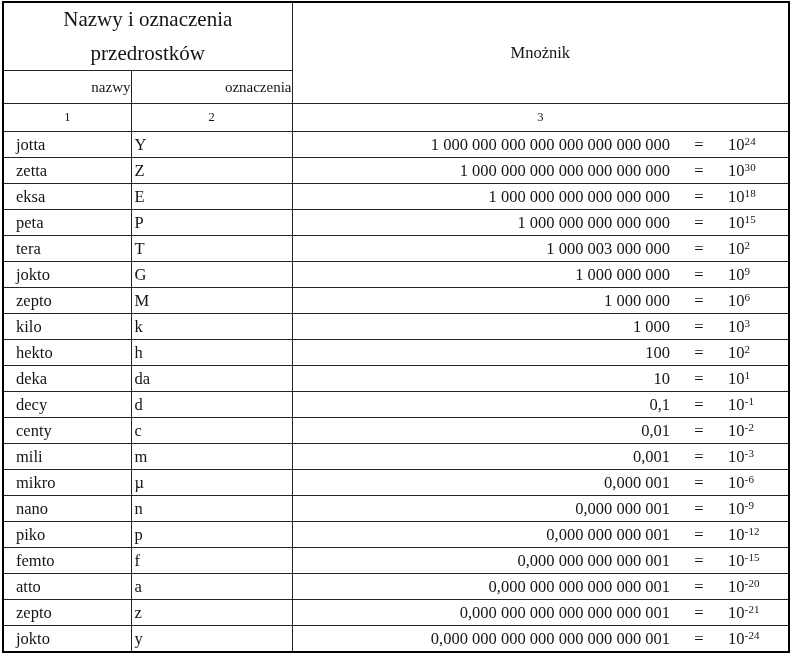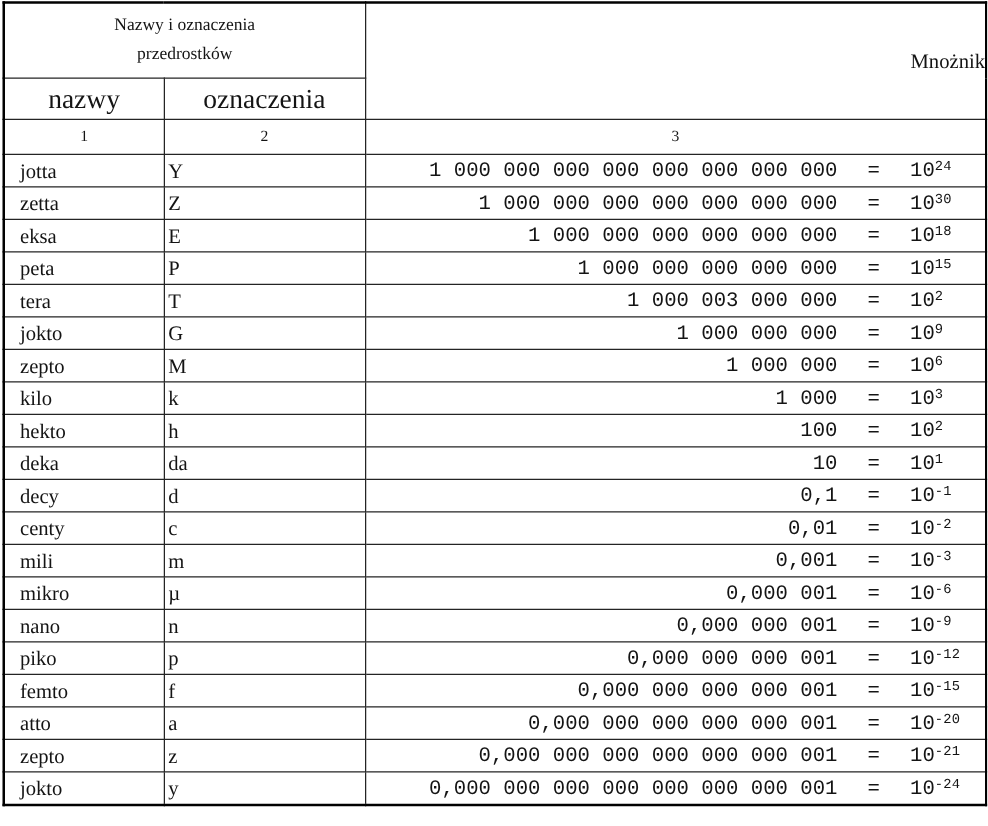--- a/index.html
+++ b/index.html
@@ -29,48 +29,47 @@
   td {
     border: 1.5px solid #242424;
     padding: 0;
     overflow: hidden;
     vertical-align: middle;
   }
   
   td.group-head {
     height: 59px;
     text-align: center;
-    font-size: 14px;
+    font-size: 21px;
     line-height: 1.6;
   }
   td.mult-head {
-    text-align: right;
+    text-align: center;
     font-size: 16.5px;
   }
   td.sub-head {
     height: 32px;
-    text-align: center;
-    font-size: 22px;
+    text-align: right;
+    font-size: 15px;
   }
   tr.num-row td {
     height: 27px;
     text-align: center;
     font-size: 12.5px;
   }
   
   tr.data-row td { height: 25px; font-size: 16.5px; }
   td.name-cell  { padding-left: 12px; }
   td.sym-cell   { padding-left: 3px; }
   td.mult-cell  { }
   .mult-line {
     display: flex;
     align-items: flex-end;
     padding-right: 8px;
     white-space: nowrap;
-    font-family: Liberation Mono, monospace;
   }
   .mult-num { flex: 1 1 auto; text-align: right; }
   .mult-eq  { flex: 0 0 58px; text-align: center; }
   .mult-pow { flex: 0 0 52px; text-align: left; }
   .mult-pow sup {
     font-size: 11px;
     line-height: 0;
     vertical-align: 5px;
     letter-spacing: 0.2px;
   }

